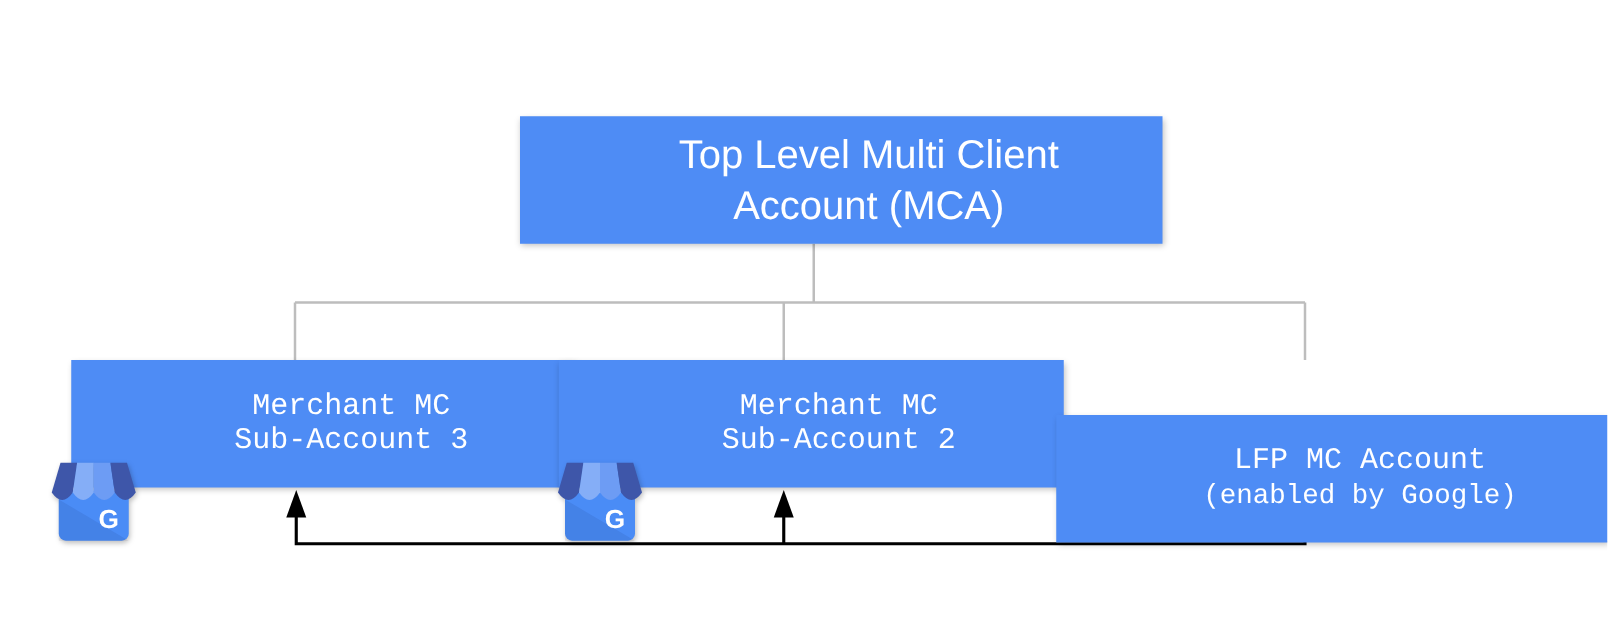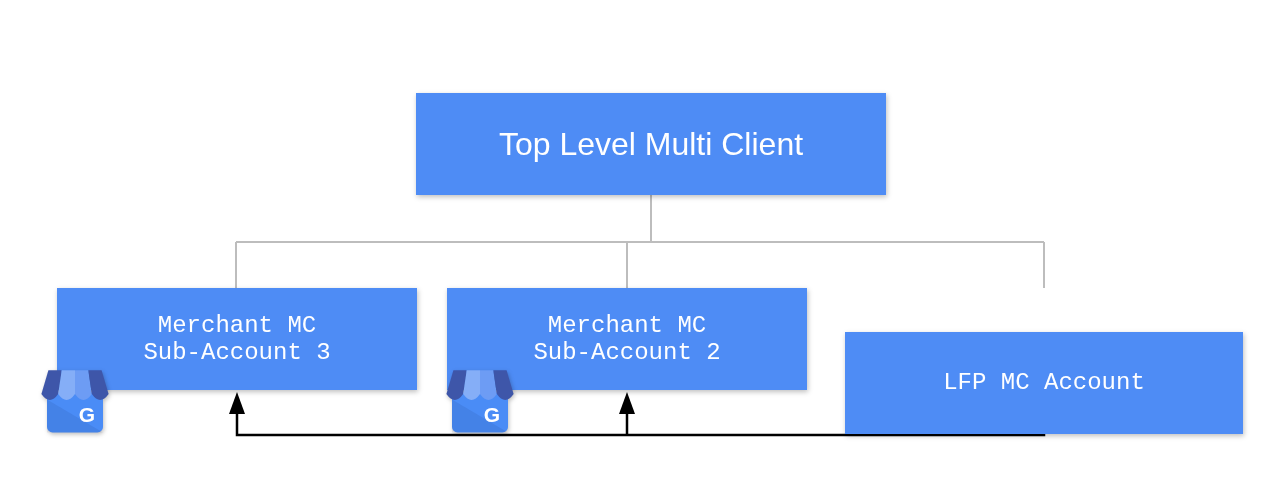--- a/index.html
+++ b/index.html
@@ -20,20 +20,21 @@
   .node {
     position: absolute;
     background: #4e8cf5;
     box-shadow: 1px 2px 5px rgba(0,0,0,0.25);
     color: #ffffff;
     display: flex;
     flex-direction: column;
     align-items: center;
     justify-content: center;
     text-align: center;
+    padding-left: 44px;
   }
   .node-root {
     left: 416px; top: 93px;
     width: 470px; height: 102px;
     font-size: 32px; line-height: 41px;
   }
   .node-child {
     top: 288px; height: 102px;
     font-size: 24px; line-height: 27px; font-family: Liberation Mono, monospace;
   }
@@ -73,34 +74,36 @@
     <g stroke="#000000" stroke-width="2.5" fill="none">
       <path d="M1044,390 V435 H237 V413"></path>
       <path d="M627,435 V413"></path>
     </g>
     <polygon points="229,414 245,414 237,392" fill="#000000"></polygon>
     <polygon points="619,414 635,414 627,392" fill="#000000"></polygon>
   </svg>
 
   <div class="node node-root">
     <div class="line1">Top Level Multi Client</div>
+    <div class="line2">Account (MCA)</div>
   </div>
 
   <div class="node node-child node-child-1">
     <div class="line1">Merchant MC</div>
     <div class="line2">Sub-Account 3</div>
   </div>
 
   <div class="node node-child node-child-2">
     <div class="line1">Merchant MC</div>
     <div class="line2">Sub-Account 2</div>
   </div>
 
   <div class="node node-child node-child-3">
     <div class="line1">LFP MC Account</div>
+    <div class="line2">(enabled by Google)</div>
   </div>
 
   <svg class="gmb-icon gmb-icon-1" viewBox="0 0 100 100">
     <rect x="10" y="38" width="80" height="57" rx="8" fill="#4A8CF6"></rect>
     <polygon points="10,48 90,95 10,95" fill="rgba(0,10,60,0.08)"></polygon>
     <g>
       <path d="M12,6 L31,6 L26,40 Q14,57 2,40 Z" fill="#3E56A9"></path>
       <path d="M31,6 L50,6 L50,40 Q38,57 26,40 Z" fill="#85AEF7"></path>
       <path d="M50,6 L69,6 L74,40 Q62,57 50,40 Z" fill="#6D9CF4"></path>
       <path d="M69,6 L88,6 L98,40 Q86,57 74,40 Z" fill="#3E56A9"></path>

